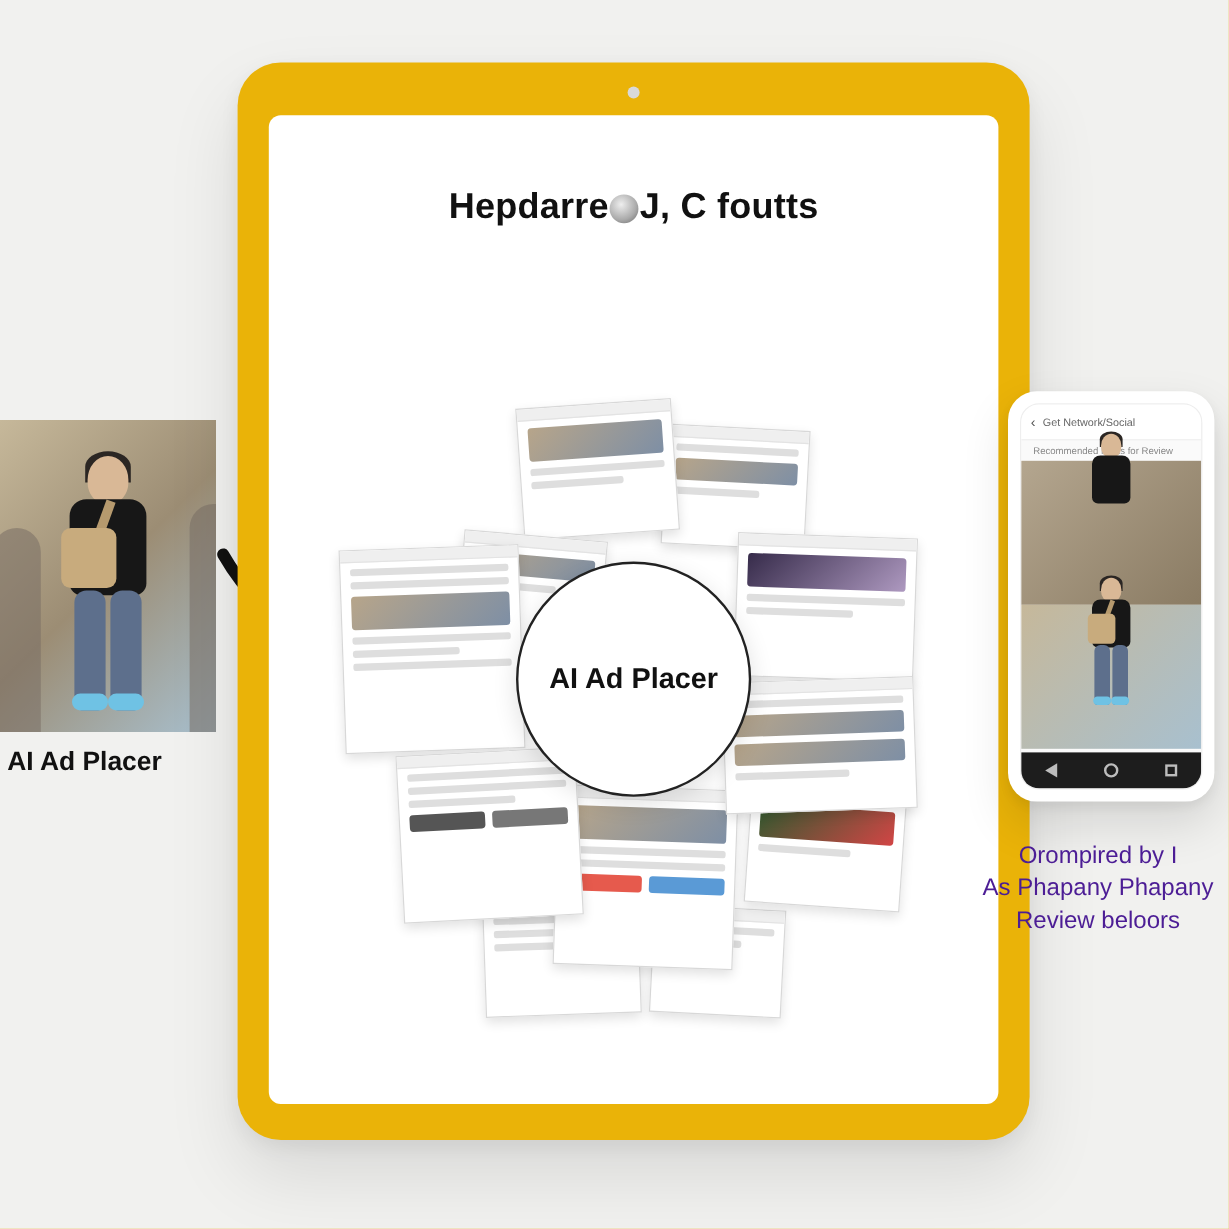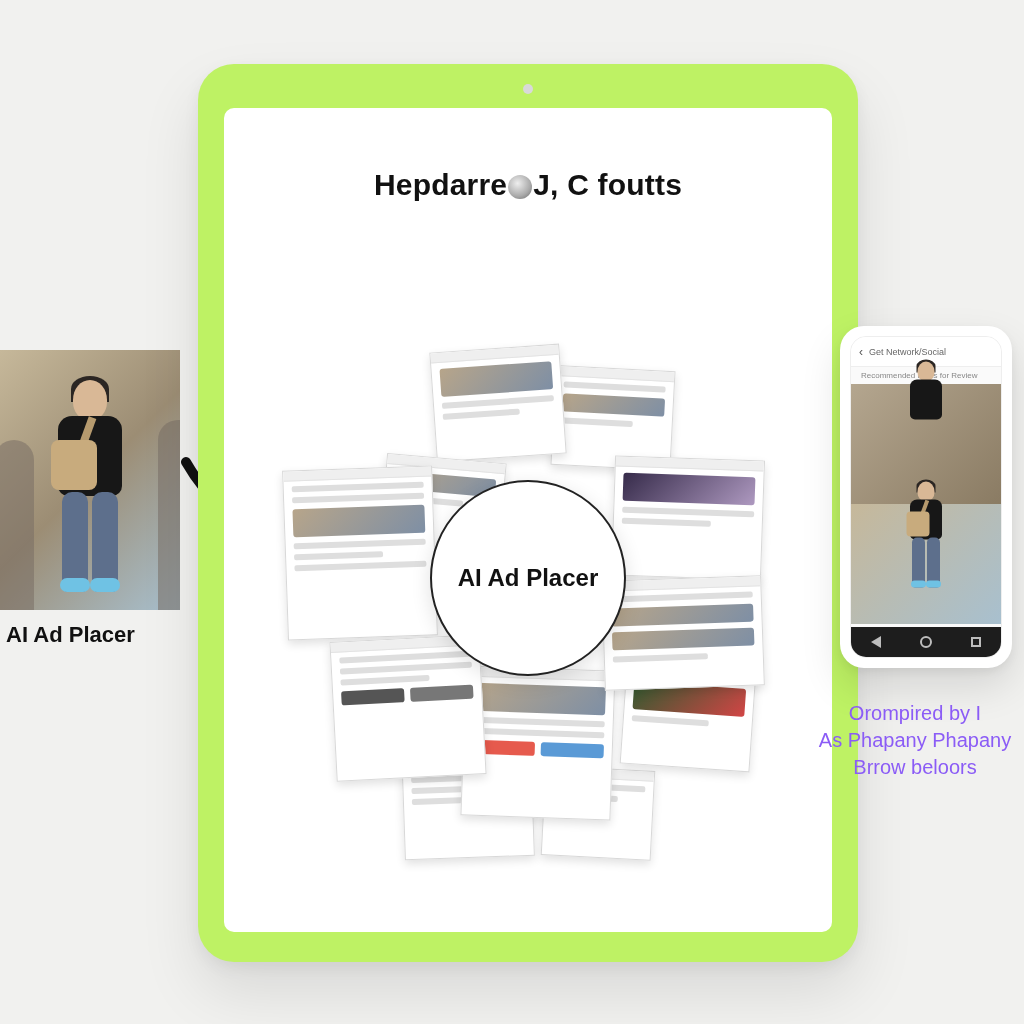--- a/index.html
+++ b/index.html
@@ -61,24 +61,24 @@
     left: 176px;
     top: 444px;
     width: 160px;
     height: 120px;
   }
 
   
   .tablet {
     position: absolute;
     left: 198px;
-    top: 64px;
+    top: 52px;
     width: 660px;
     height: 898px;
-    background: #bef264;
+    background: #eab308;
     border-radius: 36px;
     box-shadow: 0 30px 60px rgba(0,0,0,.10), 0 6px 16px rgba(0,0,0,.06);
     padding: 44px 26px 30px;
   }
   .tablet-camera{
     position:absolute; top:20px; left:50%; transform:translateX(-50%);
     width:10px;height:10px;border-radius:50%;background:#d9d9d9;
   }
   .tablet-screen{
     width:100%; height:100%; background:#fff; border-radius:10px;
@@ -149,21 +149,21 @@
     position:absolute;bottom:0;left:0;right:0;height:30px;background:#1d1d1d;
     display:flex;align-items:center;justify-content:space-around;color:#bdbdbd;
   }
   .nav-ico{width:12px;height:12px;}
   .tri{width:0;height:0;border-top:6px solid transparent;border-bottom:6px solid transparent;border-right:10px solid #bdbdbd;}
   .circ{width:12px;height:12px;border:2px solid #bdbdbd;border-radius:50%;}
   .sq{width:10px;height:10px;border:2px solid #bdbdbd;}
 
   .phone-caption{
     position:absolute; right:4px; top:700px; width:210px;
-    text-align:center; font-size:20px; color:#8b5cf6; line-height:1.35;
+    text-align:center; font-size:20px; color:#4c1d95; line-height:1.35;
   }
 
   
   .mini-person{position:absolute;left:50%;transform:translateX(-50%) scale(.5);bottom:-30px;}
 </style>
 </head>
 <body>
 
 <div class="source">
   <div class="source-photo">
@@ -321,14 +321,14 @@
       <div class="tri nav-ico"></div>
       <div class="circ nav-ico"></div>
       <div class="sq nav-ico"></div>
     </div>
   </div>
 </div>
 
 <div class="phone-caption">
   <div>Orompired by I</div>
   <div>As Phapany Phapany</div>
-  <div>Brrow beloors</div>
+  <div>Review beloors</div>
 </div>
 
 </body></html>

